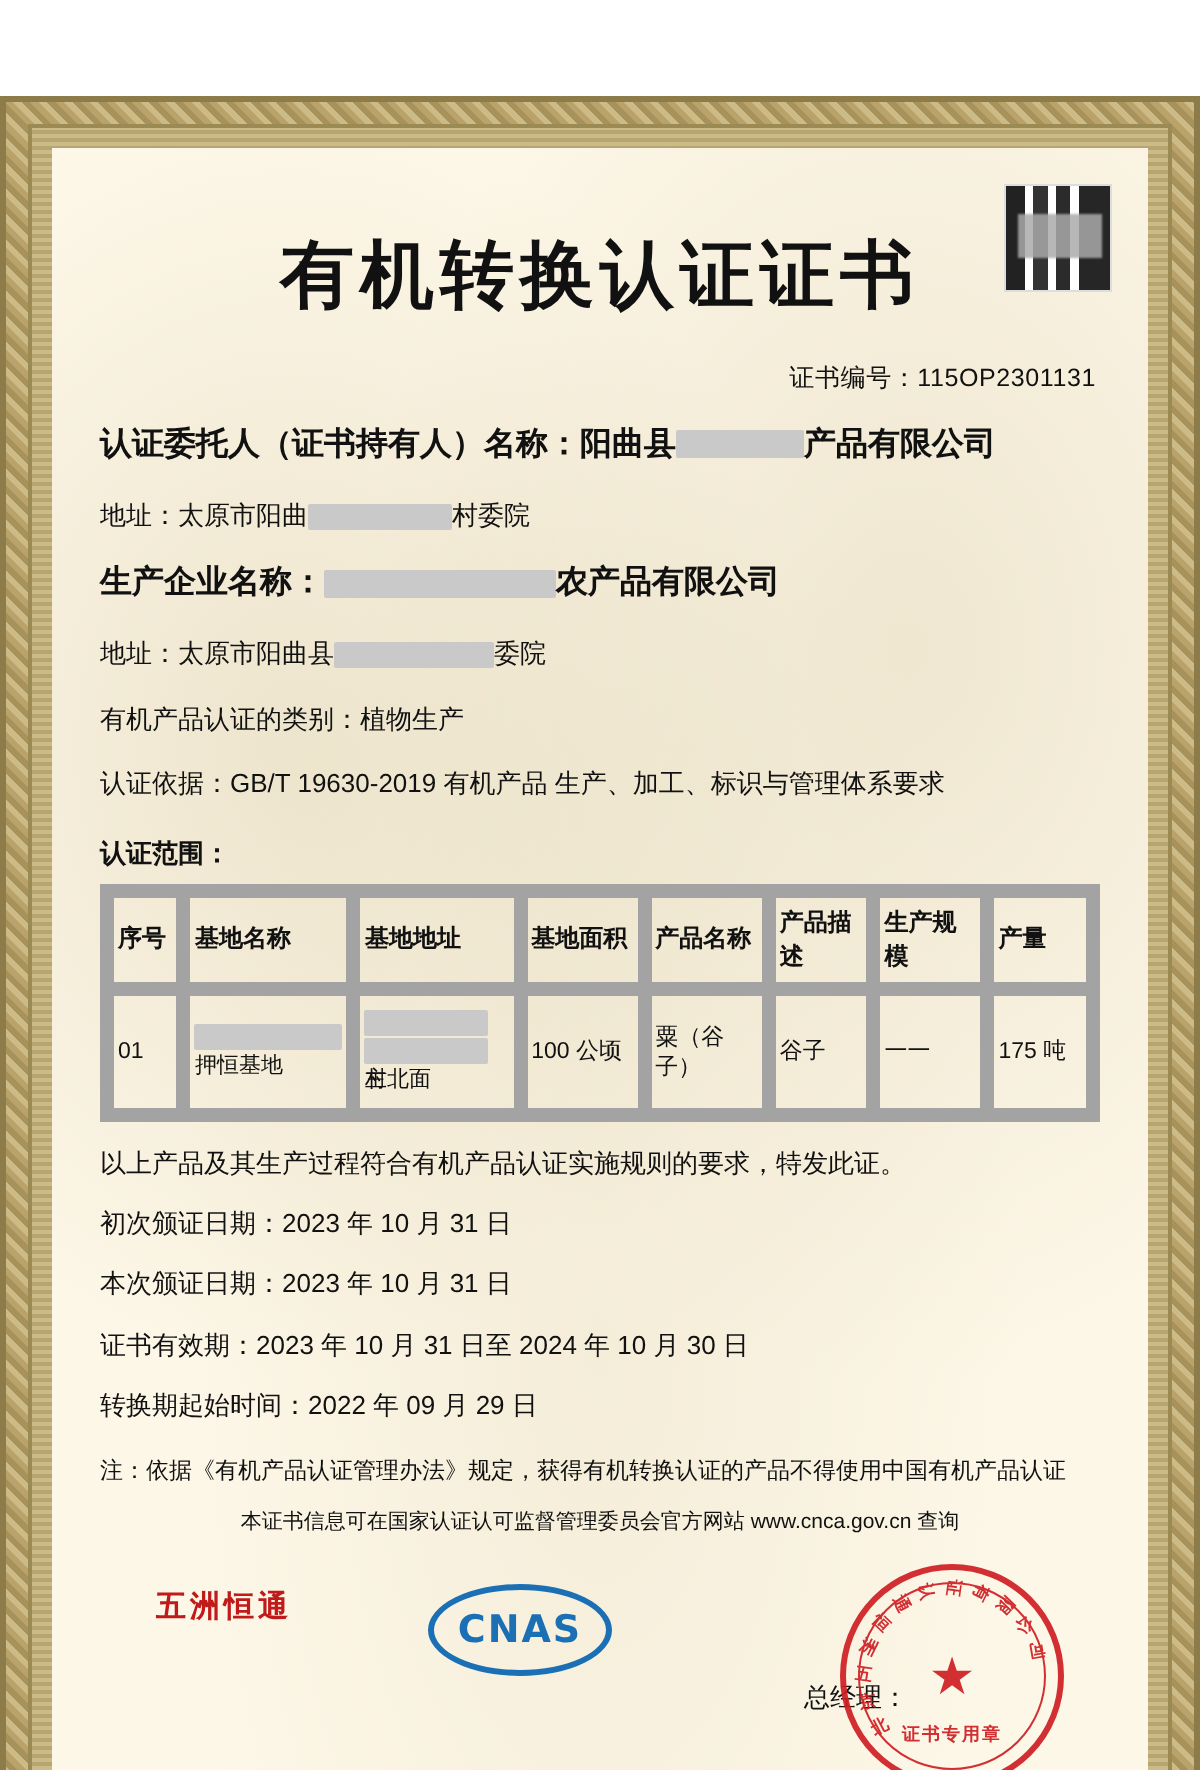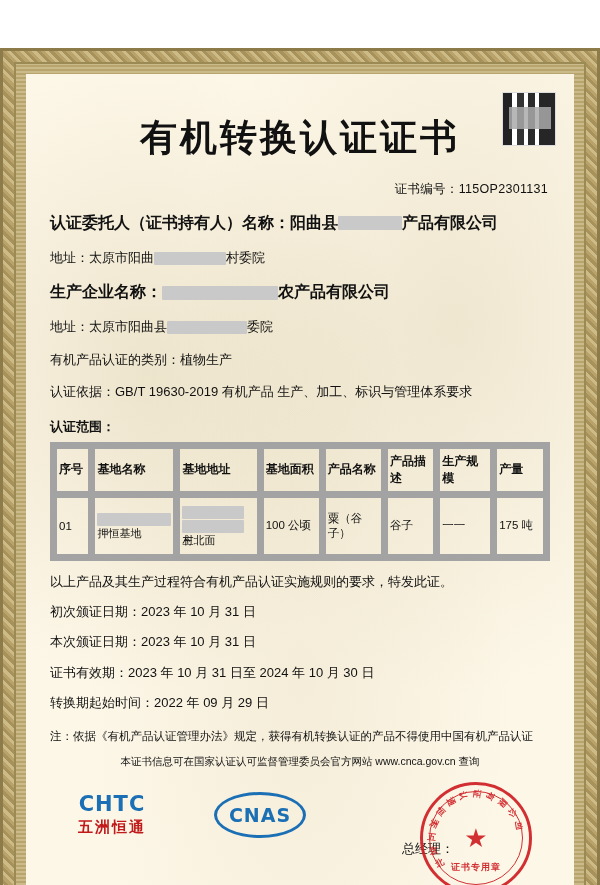--- a/index.html
+++ b/index.html
@@ -453,21 +453,20 @@
         </div>
       </div>
 
       <div class="note">
         <span>注：依据《有机产品认证管理办法》规定，获得有机转换认证的产品不得使用中国有机产品认证</span>
         <span class="weblink">本证书信息可在国家认证认可监督管理委员会官方网站 www.cnca.gov.cn 查询</span>
       </div>
 
       <div class="logos">
         <div class="chtc">
-          <div class="mark">CHTC</div>
           <div class="cn">五洲恒通</div>
         </div>
 
         <div class="cnas">
           <div class="ring">
               <span>CNAS</span>
             </div>
         </div>
 
 

